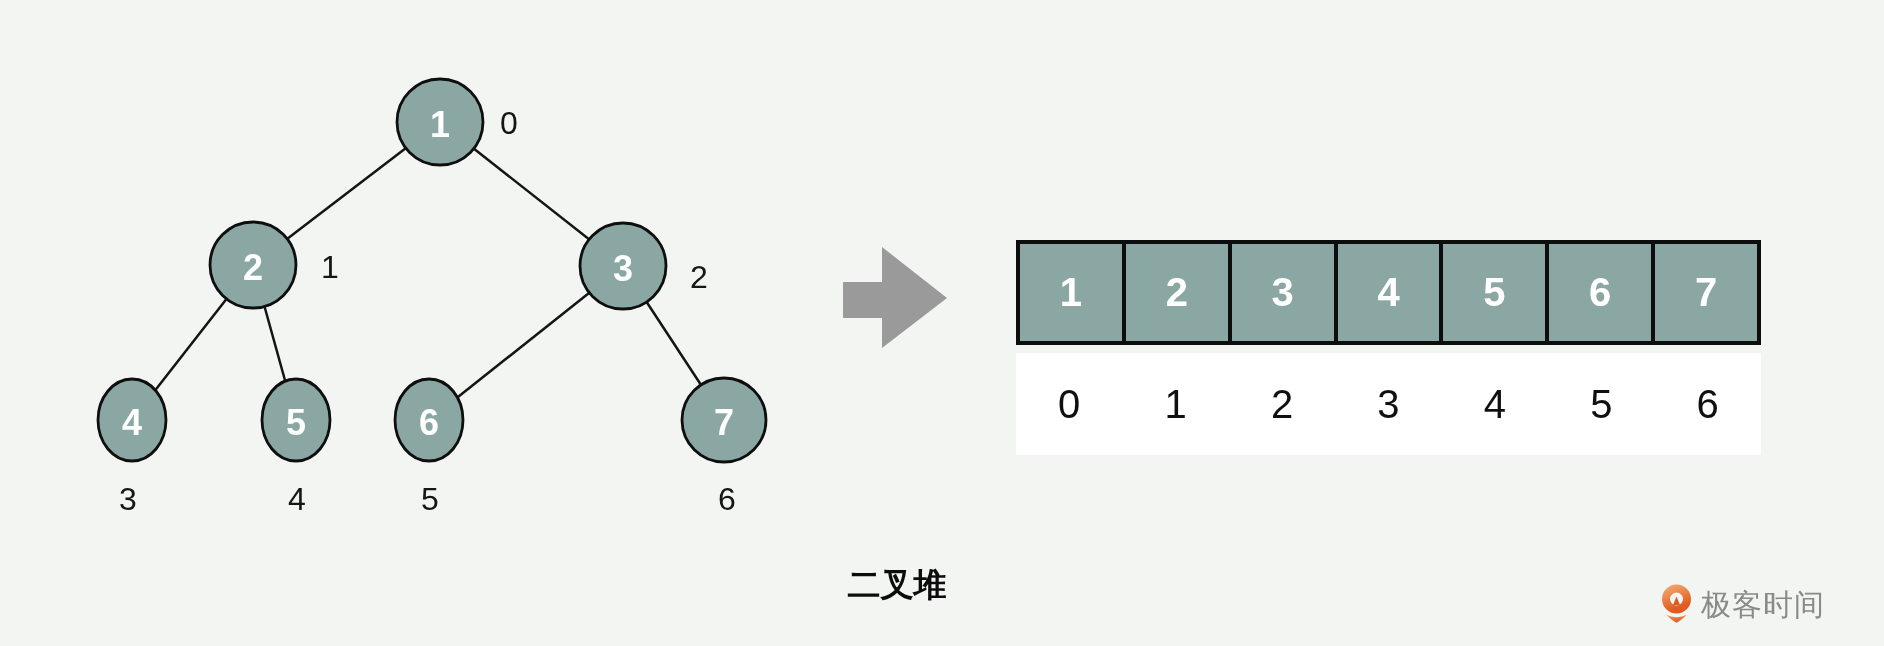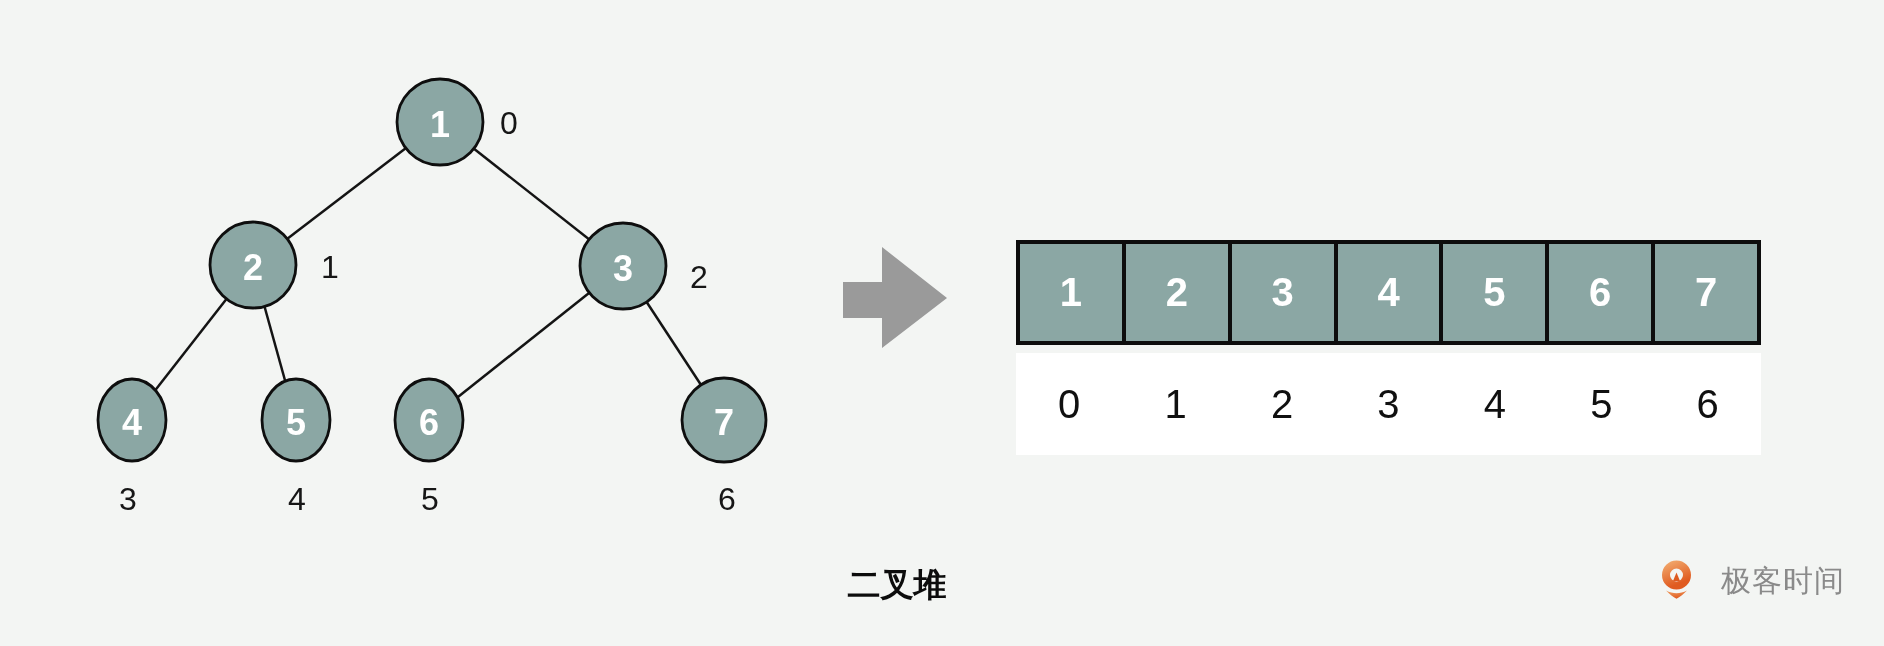--- a/index.html
+++ b/index.html
@@ -45,22 +45,22 @@
     flex:1; display:flex; align-items:center; justify-content:center;
     color:#101010; font-size:40px;
   }
 
   
   .caption {
     position:absolute; left:897px; top:563px; transform:translateX(-50%);
     font-size:33px; font-weight:bold; color:#0c0c0c; white-space:nowrap;
   }
   .logo {
-    position:absolute; left:1660px; top:560px;
-    display:flex; align-items:center;gap:20px;
+    position:absolute; left:1660px; top:584px;
+    display:flex; align-items:center;
   }
   .logo-text {
     margin-left:8px; font-size:30px; color:#8a8a8a;
     letter-spacing:1px; white-space:nowrap;
   }
 </style>
 </head>
 <body>
 
 <div class="stage">

